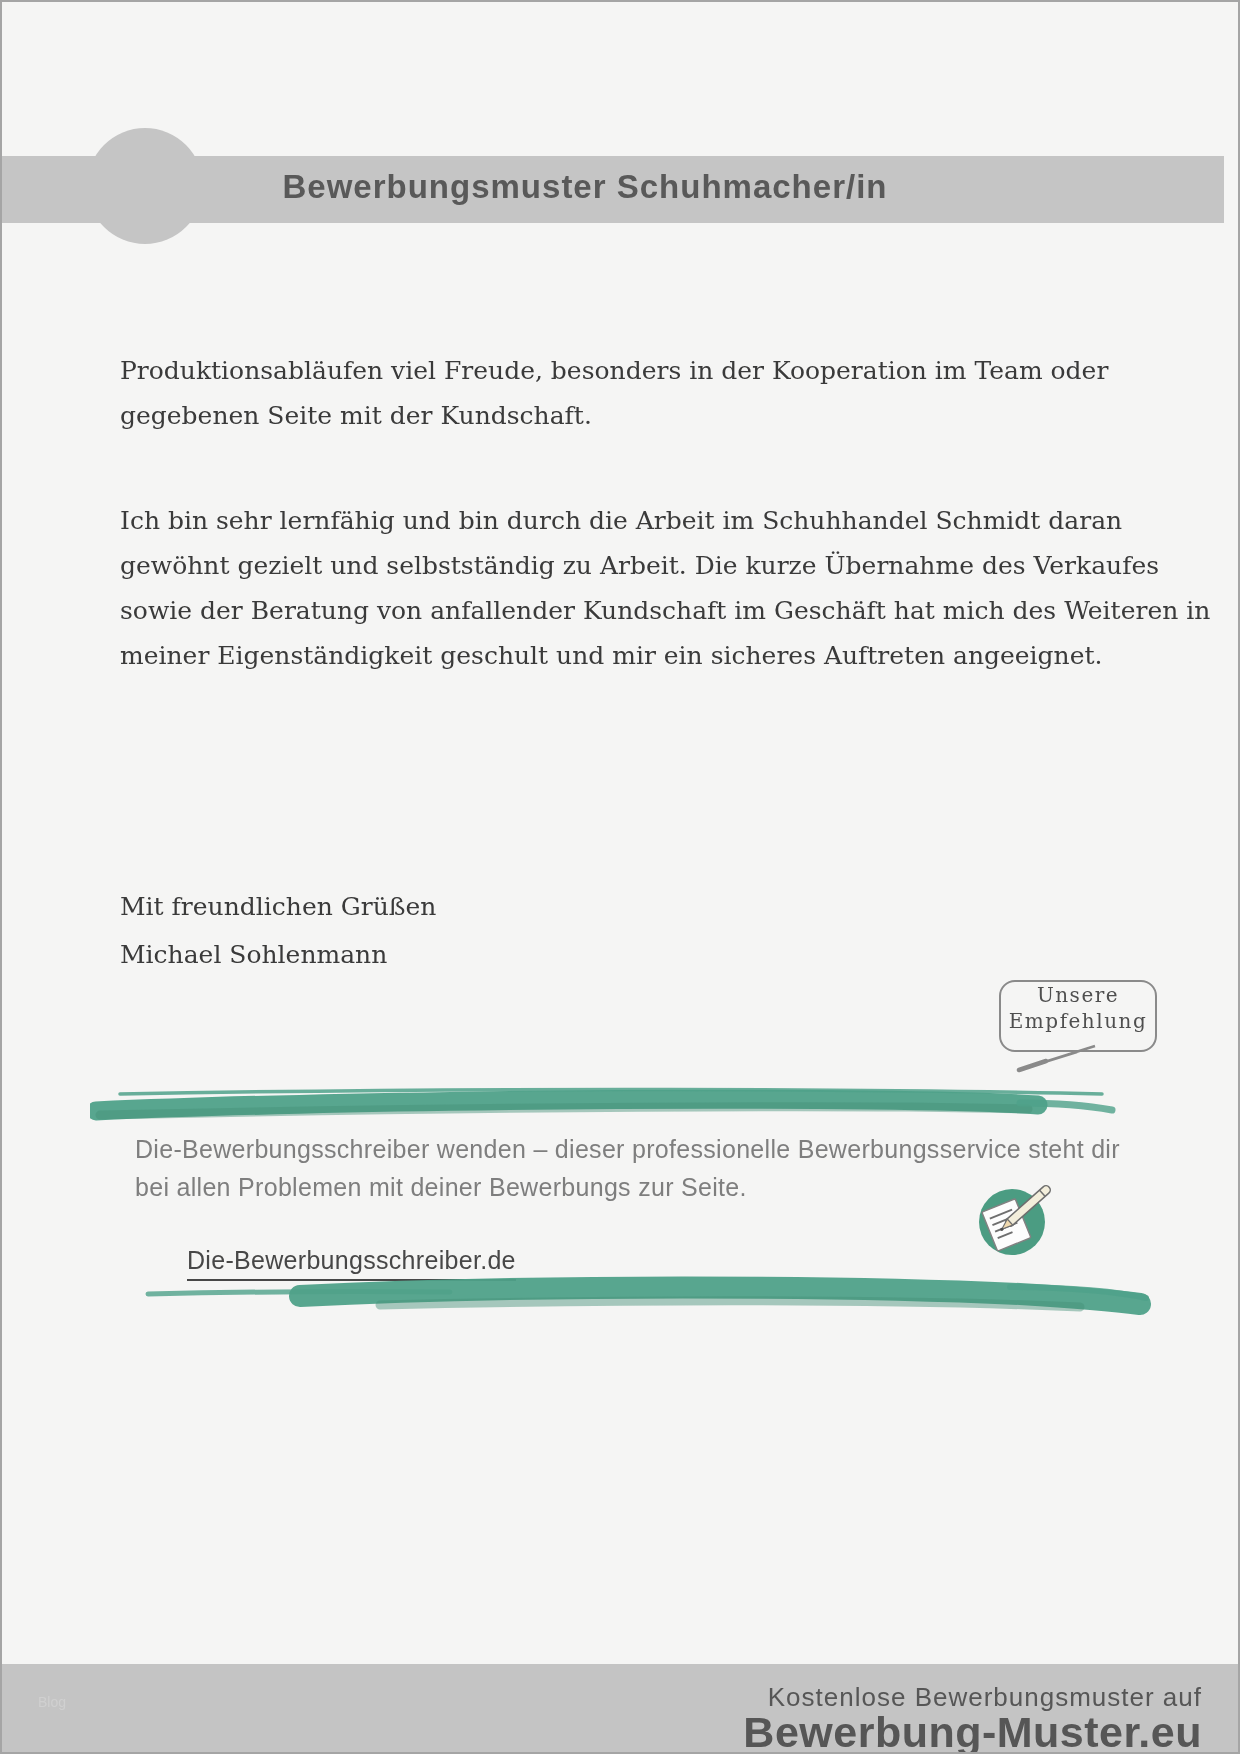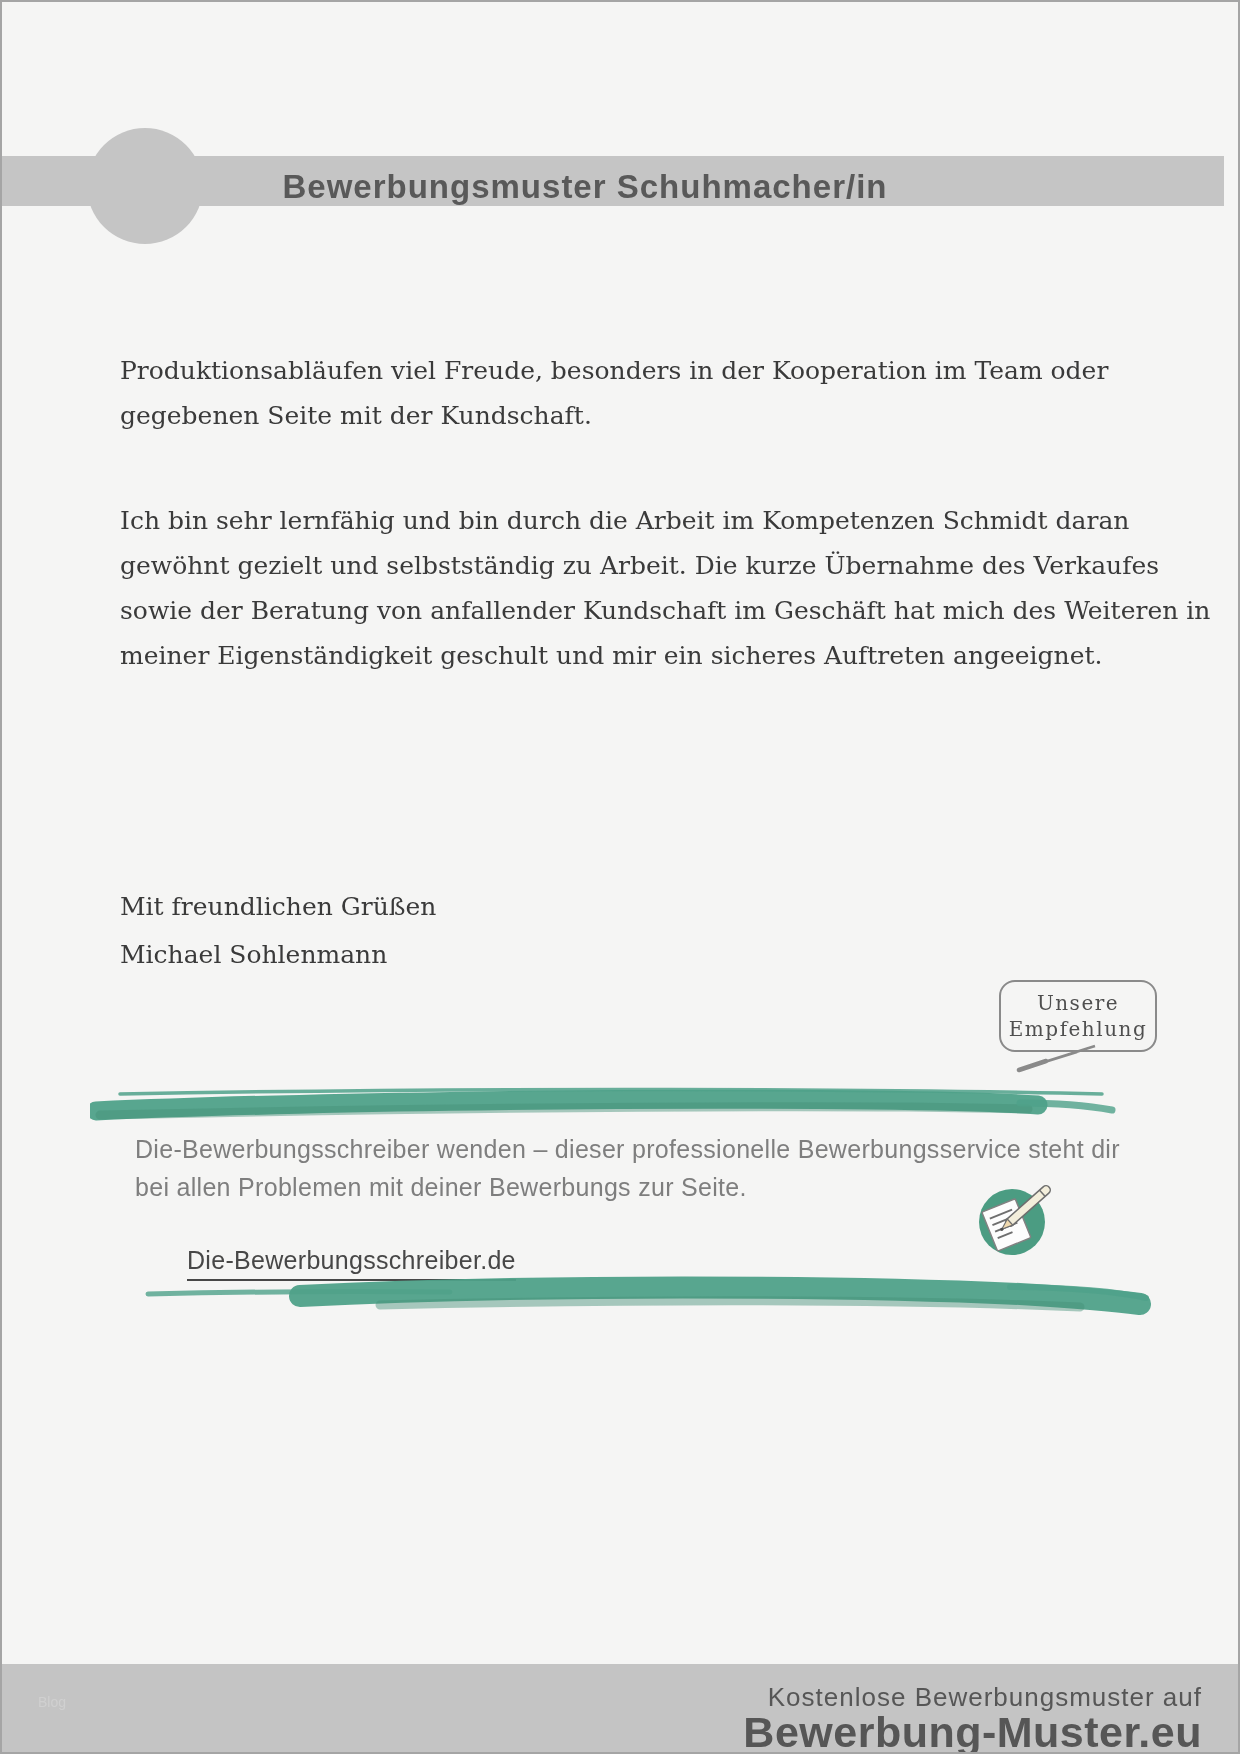--- a/index.html
+++ b/index.html
@@ -3,41 +3,41 @@
 <meta charset="utf-8">
 <style>
   html,body{margin:0;padding:0;background:#e9e9e9;}
   .page{
     position:relative;width:1240px;height:1754px;margin:0 auto;
     background:#f5f5f4;border:2px solid #a5a5a5;box-sizing:border-box;
     overflow:hidden;font-family:"Liberation Sans",sans-serif;
   }
   
   .banner{
-    position:absolute;left:0;right:14px;top:154px;height:50px;background:#c5c5c5;
+    position:absolute;left:0;right:14px;top:154px;height:67px;background:#c5c5c5;
   }
   .banner-title{
     height:61px;line-height:61px;text-align:center;padding-right:56px;
     font-size:33px;font-weight:bold;color:#595959;letter-spacing:1px;
   }
   .deco-circle{
     position:absolute;left:85px;top:126px;width:116px;height:116px;
     border-radius:50%;background:#c5c5c5;
   }
   
   .letter{position:absolute;left:118px;color:#3a3a3a;
     font-family:"DejaVu Serif","Liberation Serif",serif;font-size:25px;}
   .letter .ln{white-space:nowrap;line-height:45px;height:45px;}
   #p1{top:346px;} #p2{top:496px;} #p3{top:735px;}
   #closing{top:881px;} #closing .ln{line-height:48px;height:48px;}
   
   .bubble{
     position:absolute;left:997px;top:978px;width:158px;height:72px;
     border:2px solid #8a8a8a;border-radius:16px;box-sizing:border-box;
-    text-align:center;padding-top:8px;
+    text-align:center;
     font-family:"DejaVu Serif","Liberation Serif",serif;
     font-size:20px;color:#4f4f4f;letter-spacing:1.5px;line-height:26px;
   }
   .bubble-tail{position:absolute;left:1000px;top:1040px;}
   
   .stroke1{position:absolute;left:88px;top:1083px;}
   .stroke2{position:absolute;left:138px;top:1270px;}
   
   .promo{position:absolute;left:133px;top:1128px;color:#7e7e7e;font-size:25px;}
   .promo .ln{white-space:nowrap;line-height:38px;height:38px;letter-spacing:0.3px;}
@@ -72,21 +72,21 @@
   <div class="deco-circle"></div>
   <div class="banner">
     <div class="banner-title">Bewerbungsmuster Schuhmacher/in</div>
   </div>
 
   <div class="letter" id="p1">
     <div class="ln">Produktionsabläufen viel Freude, besonders in der Kooperation im Team oder</div>
     <div class="ln">gegebenen Seite mit der Kundschaft.</div>
   </div>
   <div class="letter" id="p2">
-    <div class="ln">Ich bin sehr lernfähig und bin durch die Arbeit im Kompetenzen Schmidt daran</div>
+    <div class="ln">Ich bin sehr lernfähig und bin durch die Arbeit im Schuhhandel Schmidt daran</div>
     <div class="ln">gewöhnt gezielt und selbstständig zu Arbeit. Die kurze Übernahme des Verkaufes</div>
     <div class="ln">sowie der Beratung von anfallender Kundschaft im Geschäft hat mich des Weiteren in</div>
     <div class="ln">meiner Eigenständigkeit geschult und mir ein sicheres Auftreten angeeignet.</div>
   </div>
   <div class="letter" id="p3">
   </div>
   <div class="letter" id="closing">
     <div class="ln">Mit freundlichen Grüßen</div>
     <div class="ln">Michael Sohlenmann</div>
   </div>

